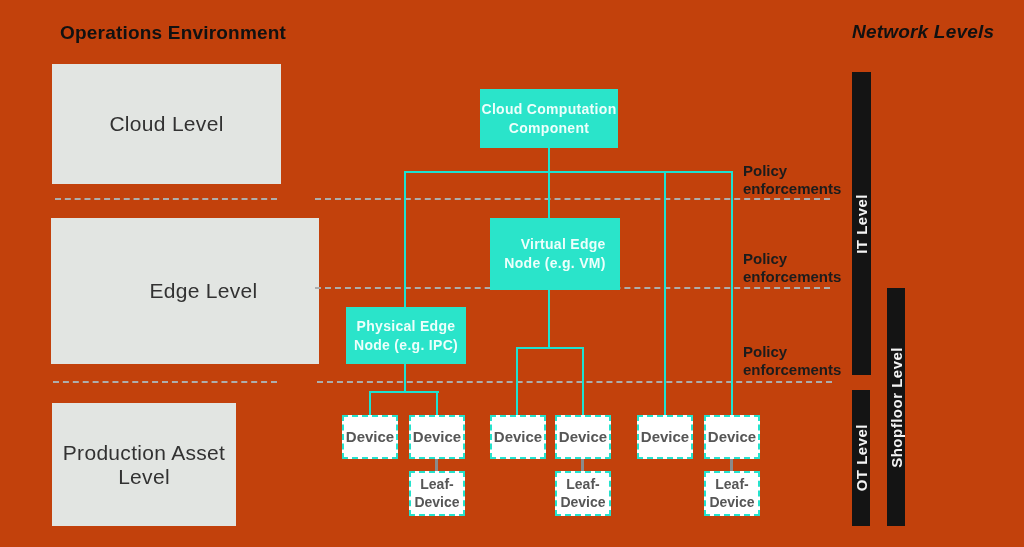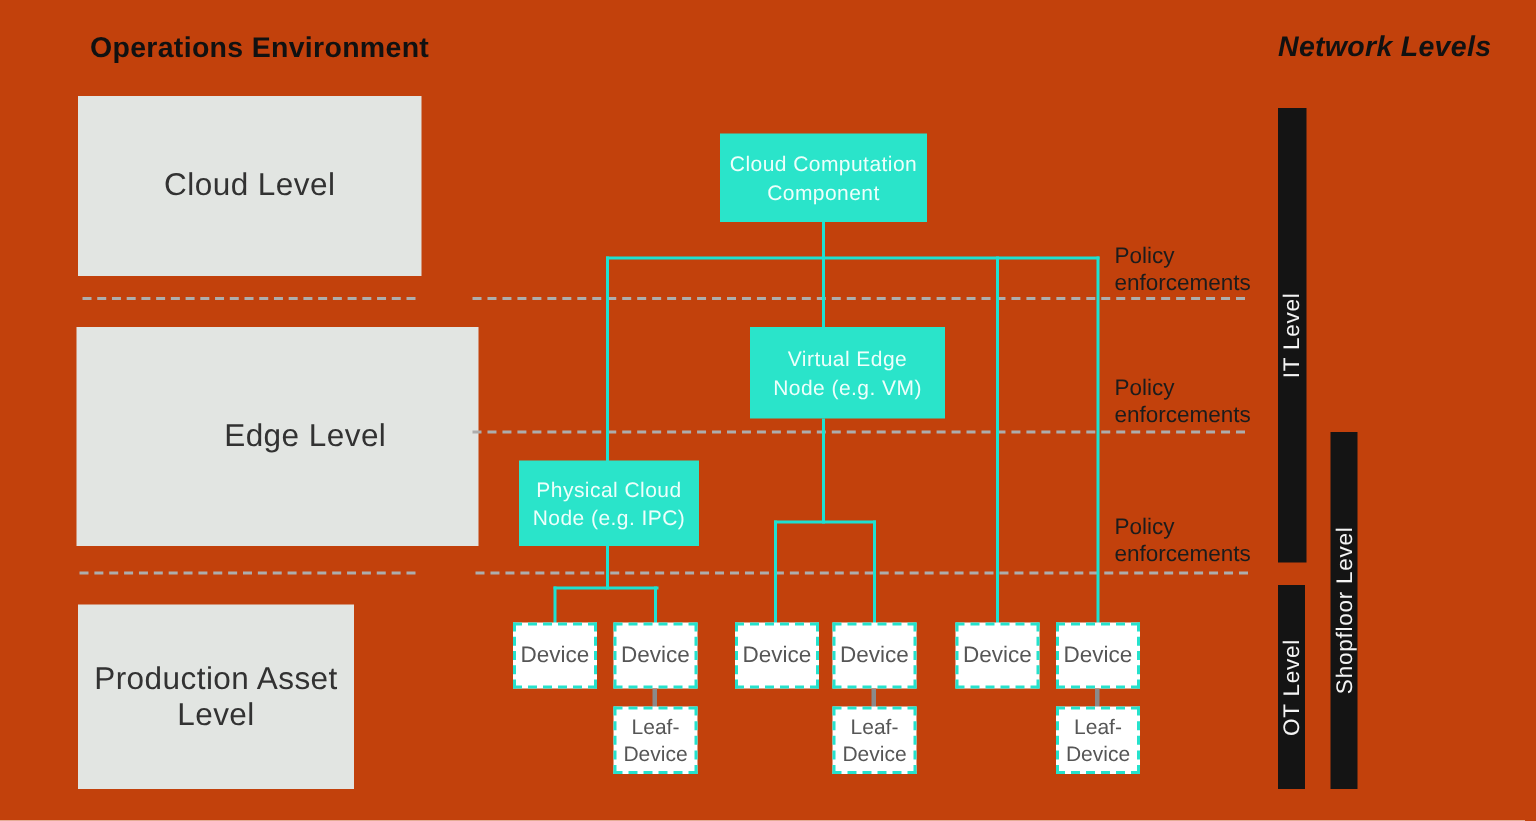--- a/index.html
+++ b/index.html
@@ -1,20 +1,20 @@
 <!DOCTYPE html>
 <html><head>
 <meta charset="utf-8">
 <style>
   html,body{margin:0;padding:0;background:#ffffff;}
   #canvas{
     position:relative;width:1024px;height:547px;background:#c2410c;
     font-family:"Liberation Sans", sans-serif;overflow:hidden;
   }
-  .abs{position:absolute;}
+  .abs{position:absolute;font-weight:bold;}
   .title{
     font-size:19px;font-weight:700;color:#111;letter-spacing:0.2px;
     white-space:nowrap;
   }
   .level-box{
     background:#e2e5e2;display:flex;align-items:center;justify-content:center;
     color:#323232;font-size:21px;font-weight:400;letter-spacing:0.3px;
     text-align:center;
   }
   .teal-box{
@@ -77,23 +77,23 @@
   <div class="abs tline" style="left:436px;top:391px;width:2px;height:25px;"></div>
   <div class="abs tline" style="left:548px;top:279px;width:2px;height:70px;"></div>
   <div class="abs tline" style="left:516px;top:347px;width:68px;height:2px;"></div>
   <div class="abs tline" style="left:516px;top:347px;width:2px;height:69px;"></div>
   <div class="abs tline" style="left:582px;top:347px;width:2px;height:69px;"></div>
   <div class="abs tline" style="left:664px;top:171px;width:2px;height:245px;"></div>
   <div class="abs tline" style="left:731px;top:171px;width:2px;height:245px;"></div>
 
   <div class="abs teal-box" style="left:480px;top:89px;width:138px;height:59px;">Cloud Computation
 Component</div>
-  <div class="abs teal-box" style="left:500px;top:218px;width:130px;height:61px;">Virtual Edge
+  <div class="abs teal-box" style="left:490px;top:218px;width:130px;height:72px;text-align:right;">Virtual Edge
 Node (e.g. VM)</div>
-  <div class="abs teal-box" style="left:346px;top:307px;width:120px;height:57px;">Physical Cloud
+  <div class="abs teal-box" style="left:346px;top:307px;width:120px;height:57px;">Physical Edge
 Node (e.g. IPC)</div>
 
   <div class="abs device-box" style="left:342px;top:415px;width:56px;height:44px;">Device</div>
   <div class="abs device-box" style="left:409px;top:415px;width:56px;height:44px;">Device</div>
   <div class="abs device-box" style="left:490px;top:415px;width:56px;height:44px;">Device</div>
   <div class="abs device-box" style="left:555px;top:415px;width:56px;height:44px;">Device</div>
   <div class="abs device-box" style="left:637px;top:415px;width:56px;height:44px;">Device</div>
   <div class="abs device-box" style="left:704px;top:415px;width:56px;height:44px;">Device</div>
 
   <div class="abs connector" style="left:435px;top:459px;width:3px;height:13px;"></div>

